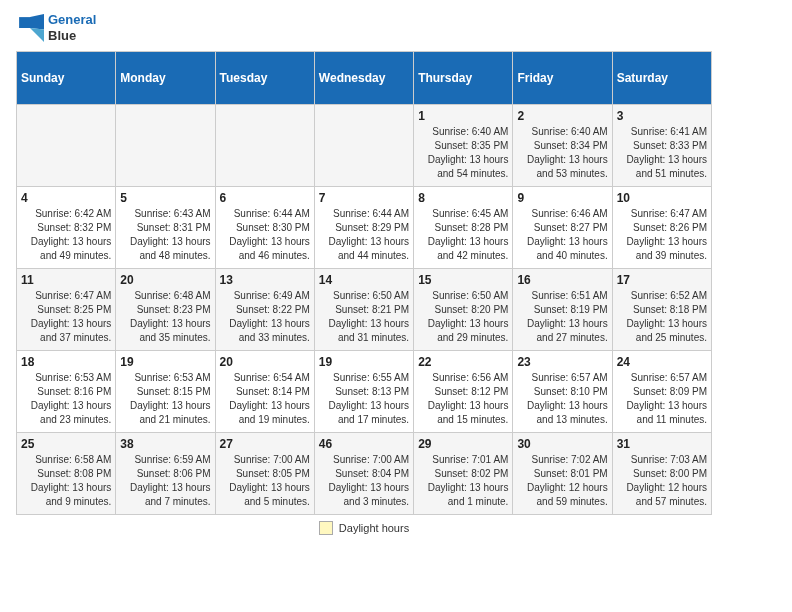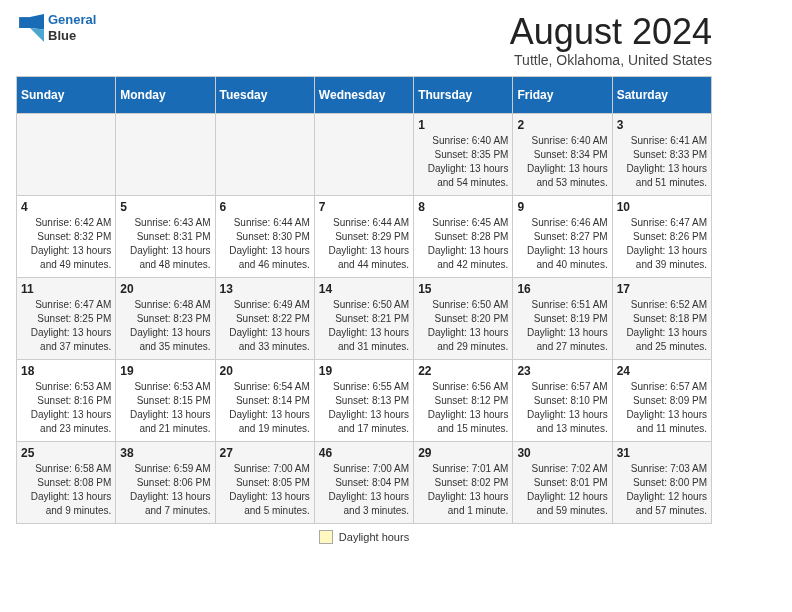--- a/index.html
+++ b/index.html
@@ -52,21 +52,21 @@
     table {
       width: 100%;
       border-collapse: collapse;
       table-layout: fixed;
     }
     thead tr th {
       background-color: #1a6bb5;
       color: #fff;
       font-size: 12px;
       font-weight: bold;
-      padding: 11px 4px;
+      padding: 19px 4px;
       text-align: left;
       border: 1px solid #ccc;
     }
     tbody tr td {
       border: 1px solid #ccc;
       vertical-align: top;
       padding: 4px 4px 4px 4px;
       font-size: 10px;
       color: #333;
       height: 82px;
@@ -127,24 +127,20 @@
       <svg class="logo-icon" viewBox="0 0 36 36" xmlns="http://www.w3.org/2000/svg">
         <rect x="4" y="4" width="14" height="14" fill="#1a6bb5"></rect>
         <polygon points="18,4 36,0 36,20 18,18" fill="#1a6bb5"></polygon>
         <polygon points="18,18 36,20 36,36" fill="#4da6d0"></polygon>
       </svg>
       <div class="logo-text">
         <div><span class="blue">General</span></div>
         <div>Blue</div>
       </div>
     </div>
-    <div class="title-block">
-      <div class="month-title">August 2024</div>
-      <div class="location-title">Tuttle, Oklahoma, United States</div>
-    </div>
   </div>
 
   <table>
     <thead>
       <tr>
 
       <th>Sunday</th>
           <th>Monday</th>
           <th>Tuesday</th>
           <th>Wednesday</th>

